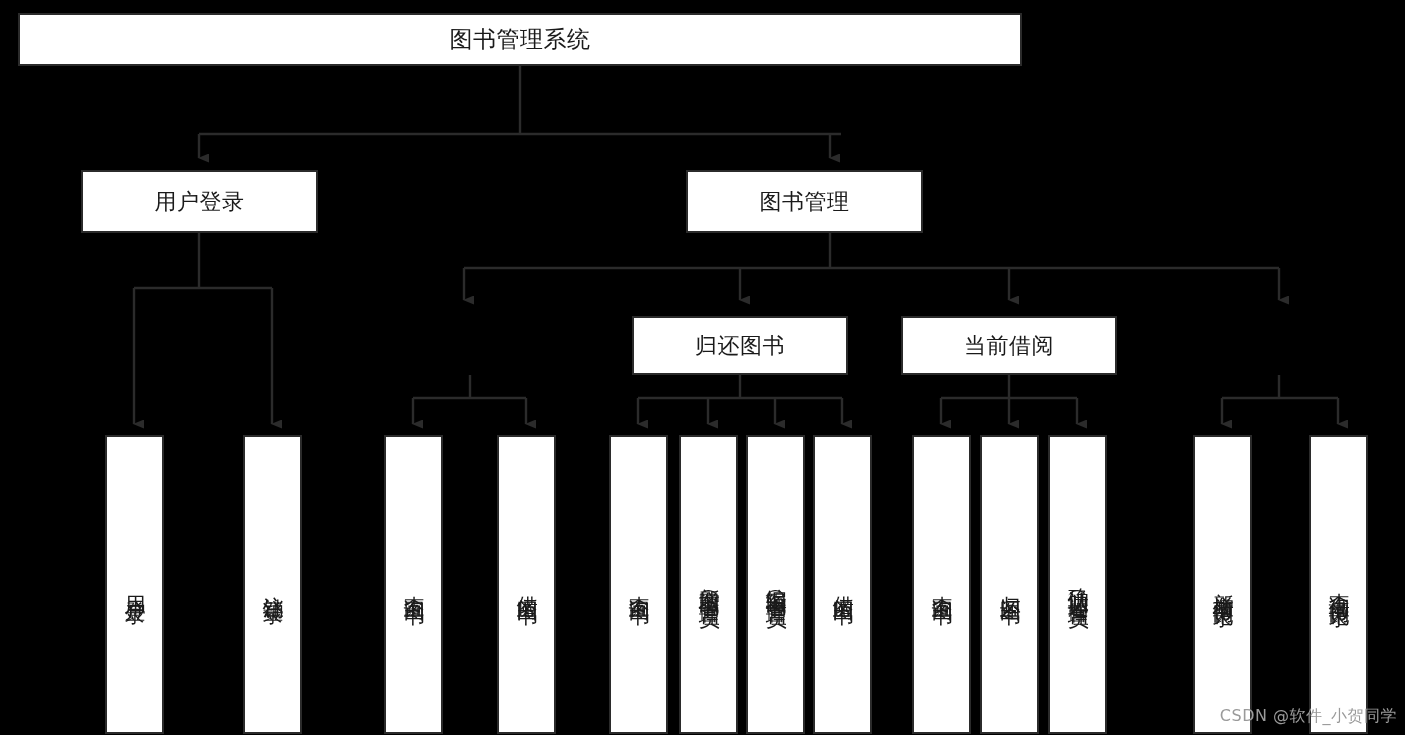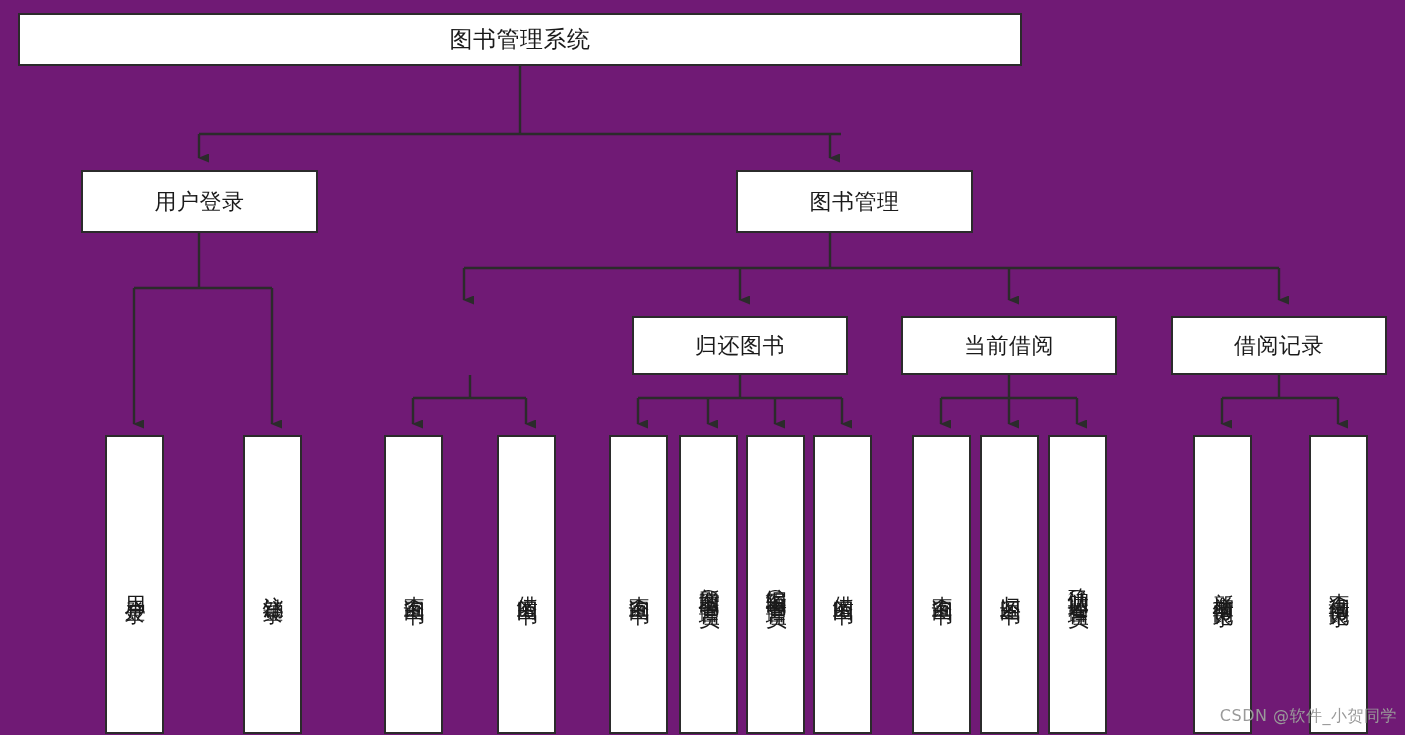--- a/index.html
+++ b/index.html
@@ -10,21 +10,21 @@
   body {
     width: 1405px;
     height: 747px;
     font-family: "DejaVu Sans", "Liberation Sans", sans-serif;
     overflow: hidden;
   }
   #diagram-root {
     position: relative;
     width: 1405px;
     height: 735px;
-    background: #701a75;
+    background: #000000;
   }
   svg.wires {
     position: absolute;
     left: 0;
     top: 0;
     width: 1405px;
     height: 747px;
     pointer-events: none;
   }
   .node {
@@ -130,32 +130,29 @@
     </g>
   </svg>
 
   <div class="node horiz root" style="left:18px; top:13px; width:1004px; height:53px;">
     <span class="node-label">图书管理系统</span>
   </div>
 
   <div class="node horiz" style="left:81px; top:170px; width:237px; height:63px;">
     <span class="node-label">用户登录</span>
   </div>
-  <div class="node horiz" style="left:736px; top:170px; width:237px; height:63px;">
+  <div class="node horiz" style="left:686px; top:170px; width:237px; height:63px;">
     <span class="node-label">图书管理</span>
   </div>
 
   <div class="node horiz" style="left:632px; top:316px; width:216px; height:59px;">
     <span class="node-label">归还图书</span>
   </div>
   <div class="node horiz" style="left:901px; top:316px; width:216px; height:59px;">
     <span class="node-label">当前借阅</span>
-  </div>
-  <div class="node horiz" style="left:1171px; top:316px; width:216px; height:59px;">
-    <span class="node-label">借阅记录</span>
   </div>
 
   <div class="node vert" style="left:105px; top:435px; width:59px; height:299px;">
     <span class="node-label">用户登录</span>
   </div>
   <div class="node vert" style="left:243px; top:435px; width:59px; height:299px;">
     <span class="node-label">注销登录</span>
   </div>
 
   <div class="node vert" style="left:384px; top:435px; width:59px; height:299px;">

